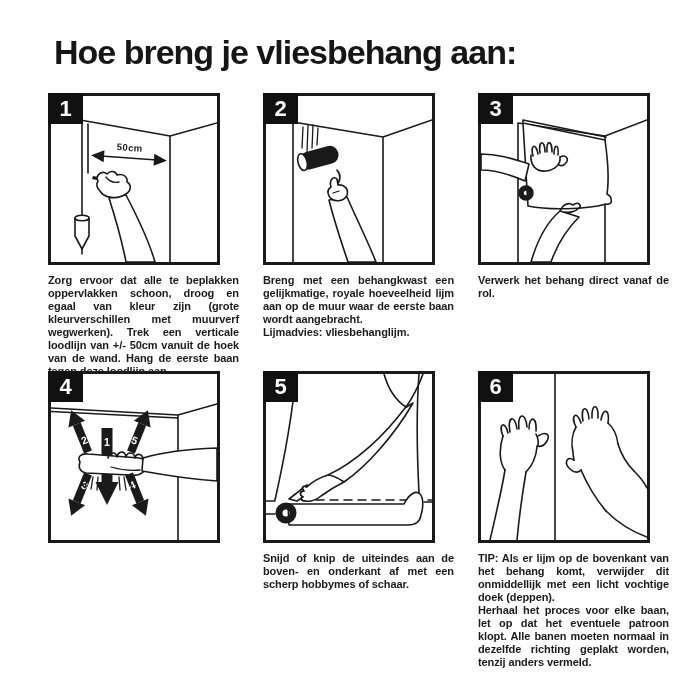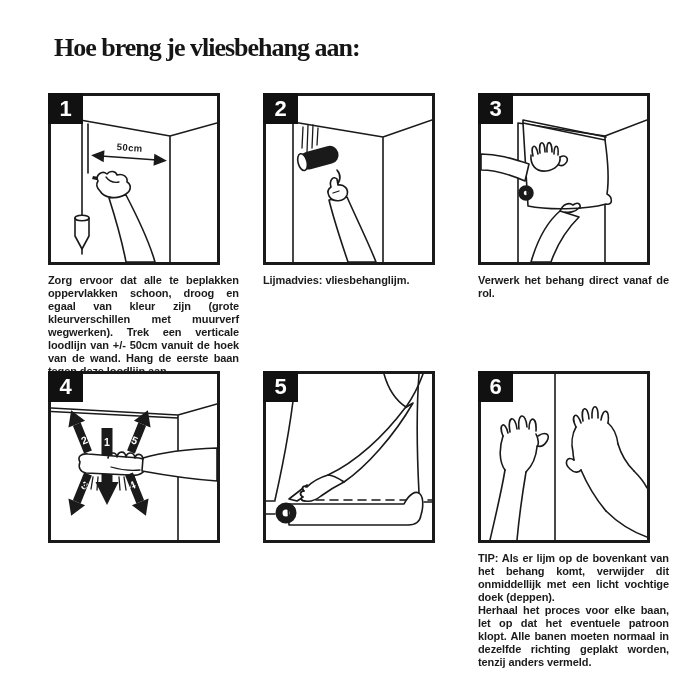--- a/index.html
+++ b/index.html
@@ -1,17 +1,17 @@
 <!DOCTYPE html>
 <html><head>
 <meta charset="utf-8">
 <style>
   html,body{margin:0;padding:0;background:#fff;}
   .page{position:relative;width:700px;height:700px;background:#ffffff;font-family:"Liberation Sans",sans-serif;color:#1a1a1a;overflow:hidden;}
-  .title{position:absolute;left:54px;top:33px;font-size:26px;font-weight:800;letter-spacing:-1px;white-space:nowrap;color:#161616;font-family:Liberation Serif, serif;}
+  .title{position:absolute;left:54px;top:33px;font-size:34px;font-weight:800;letter-spacing:-1px;white-space:nowrap;color:#161616;}
   .grid{position:absolute;left:48px;top:93px;display:grid;grid-template-columns:repeat(3,172px);column-gap:43px;grid-auto-rows:278px;}
   .panel{position:relative;width:172px;height:172px;border:3px solid #1a1a1a;box-sizing:border-box;background:#fff;}
   .num{position:absolute;top:-3px;left:-3px;width:35px;height:31px;background:#111;color:#fff;font-size:22px;font-weight:800;display:flex;align-items:center;justify-content:center;z-index:2;}
   svg.illo{position:absolute;left:0;top:0;width:166px;height:166px;display:block;}
   .cap{width:191px;margin-top:9px;font-size:11px;line-height:13px;font-weight:700;text-align:justify;letter-spacing:-0.1px;color:#1b1b1b;}
   .cap p{margin:0;}
   .cap p.gap{}
   
   .s{stroke:#1a1a1a;stroke-width:1.6;fill:none;stroke-linecap:round;stroke-linejoin:round;}
   .thin{stroke-width:1.3;}
@@ -77,20 +77,21 @@
           </g>
           <path class="s" d="M71,74 C76,80 74,86 69,91"></path>
           <g>
             <path class="fw" d="M63,104 C69,128 76,148 82,166 L110,166 C103,148 93,128 81,101 Z"></path>
             <path class="fw" d="M65,91 C63,85 67,79 71,83 L72,89 C78,88 83,93 81,99 C78,106 67,107 63,100 C61,96 62,93 65,91 Z"></path>
             <path class="s thin" d="M67,97 L73,95"></path>
           </g>
         </svg>
       </div>
       <div class="cap">
+        <p>Breng met een behangkwast een gelijkmatige, royale hoeveelheid lijm aan op de muur waar de eerste baan wordt aangebracht.</p>
         <p class="gap">Lijmadvies: vliesbehanglijm.</p>
       </div>
     </div>
 
     <div class="step">
       <div class="panel">
         <div class="num">3</div>
         <svg class="illo" viewBox="0 0 166 166">
           <g>
             <path class="s" d="M37,27 L37,166 M37,27 L124,40 M124,40 L124,166 M124,40 L166,24"></path>
@@ -170,20 +171,23 @@
           <g>
             <path class="s" d="M118,0 C122,14 129,26 140,33 M157,0 C153,11 147,23 140,33"></path>
             <path class="fw" d="M139,34 C118,62 90,88 62,101 L78,108 C100,93 128,62 147,29 C145,30 142,32 139,34 Z"></path>
             <path class="fw" d="M23,125 L41,111 L49,116 L31,127 Z"></path>
             <path class="fw" d="M62,101 C52,104 45,109 41,113 C37,111 35,114 38,117 C34,117 33,121 37,123 C34,124 35,127 39,127 C44,128 50,126 55,122 C62,117 70,112 78,108 C72,104 66,101 62,101 Z"></path>
             <path class="s thin" d="M40,113 C37,111 35,114 38,117 M38,117 C34,117 33,121 37,123 M37,123 C34,124 35,127 39,127"></path>
           </g>
           <circle cx="20" cy="139" r="7" fill="none" stroke="#1a1a1a" stroke-width="7"></circle>
         </svg>
       </div>
+      <div class="cap">
+        <p>Snijd of knip de uiteindes aan de boven- en onderkant af met een scherp hobbymes of schaar.</p>
+      </div>
     </div>
 
     <div class="step">
       <div class="panel">
         <div class="num">6</div>
         <svg class="illo" viewBox="0 0 166 166">
           <path class="s" d="M74,0 L74,166"></path>
           <g>
             <path class="s" d="M22,62 C17,50 24,46 27,59 M29,58 C26,42 34,40 36,55 M38,55 C36,38 45,38 46,53 M48,55 C48,41 56,42 55,57"></path>
             <path class="s" d="M57,62 C64,57 70,60 66,67 C63,72 59,73 56,72"></path>

